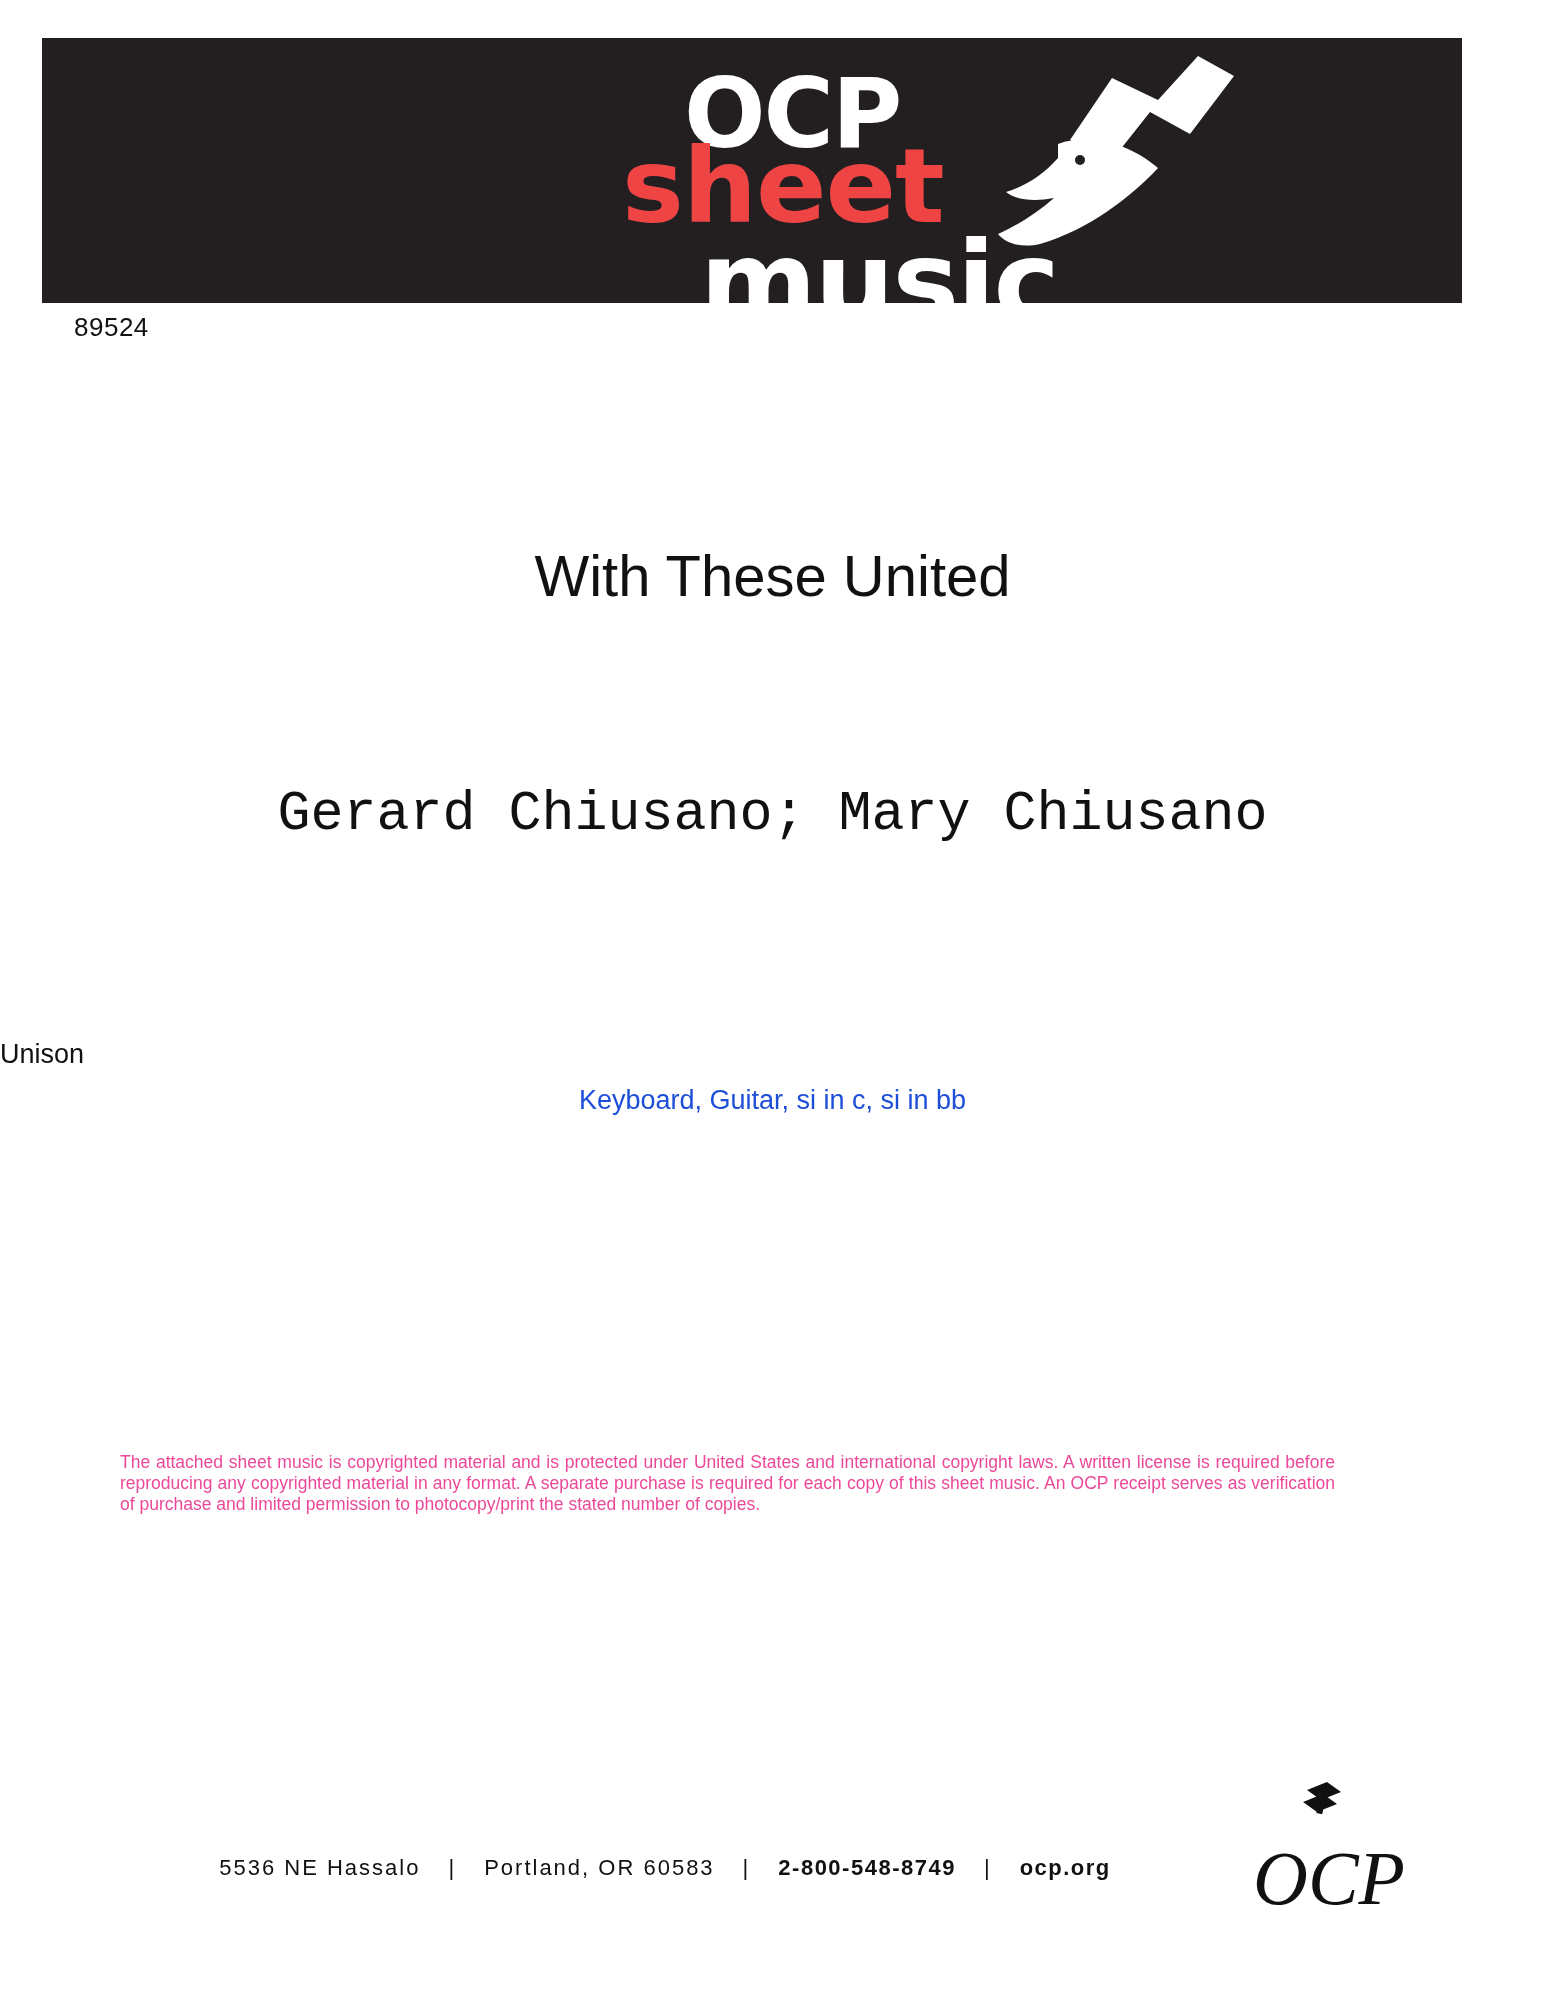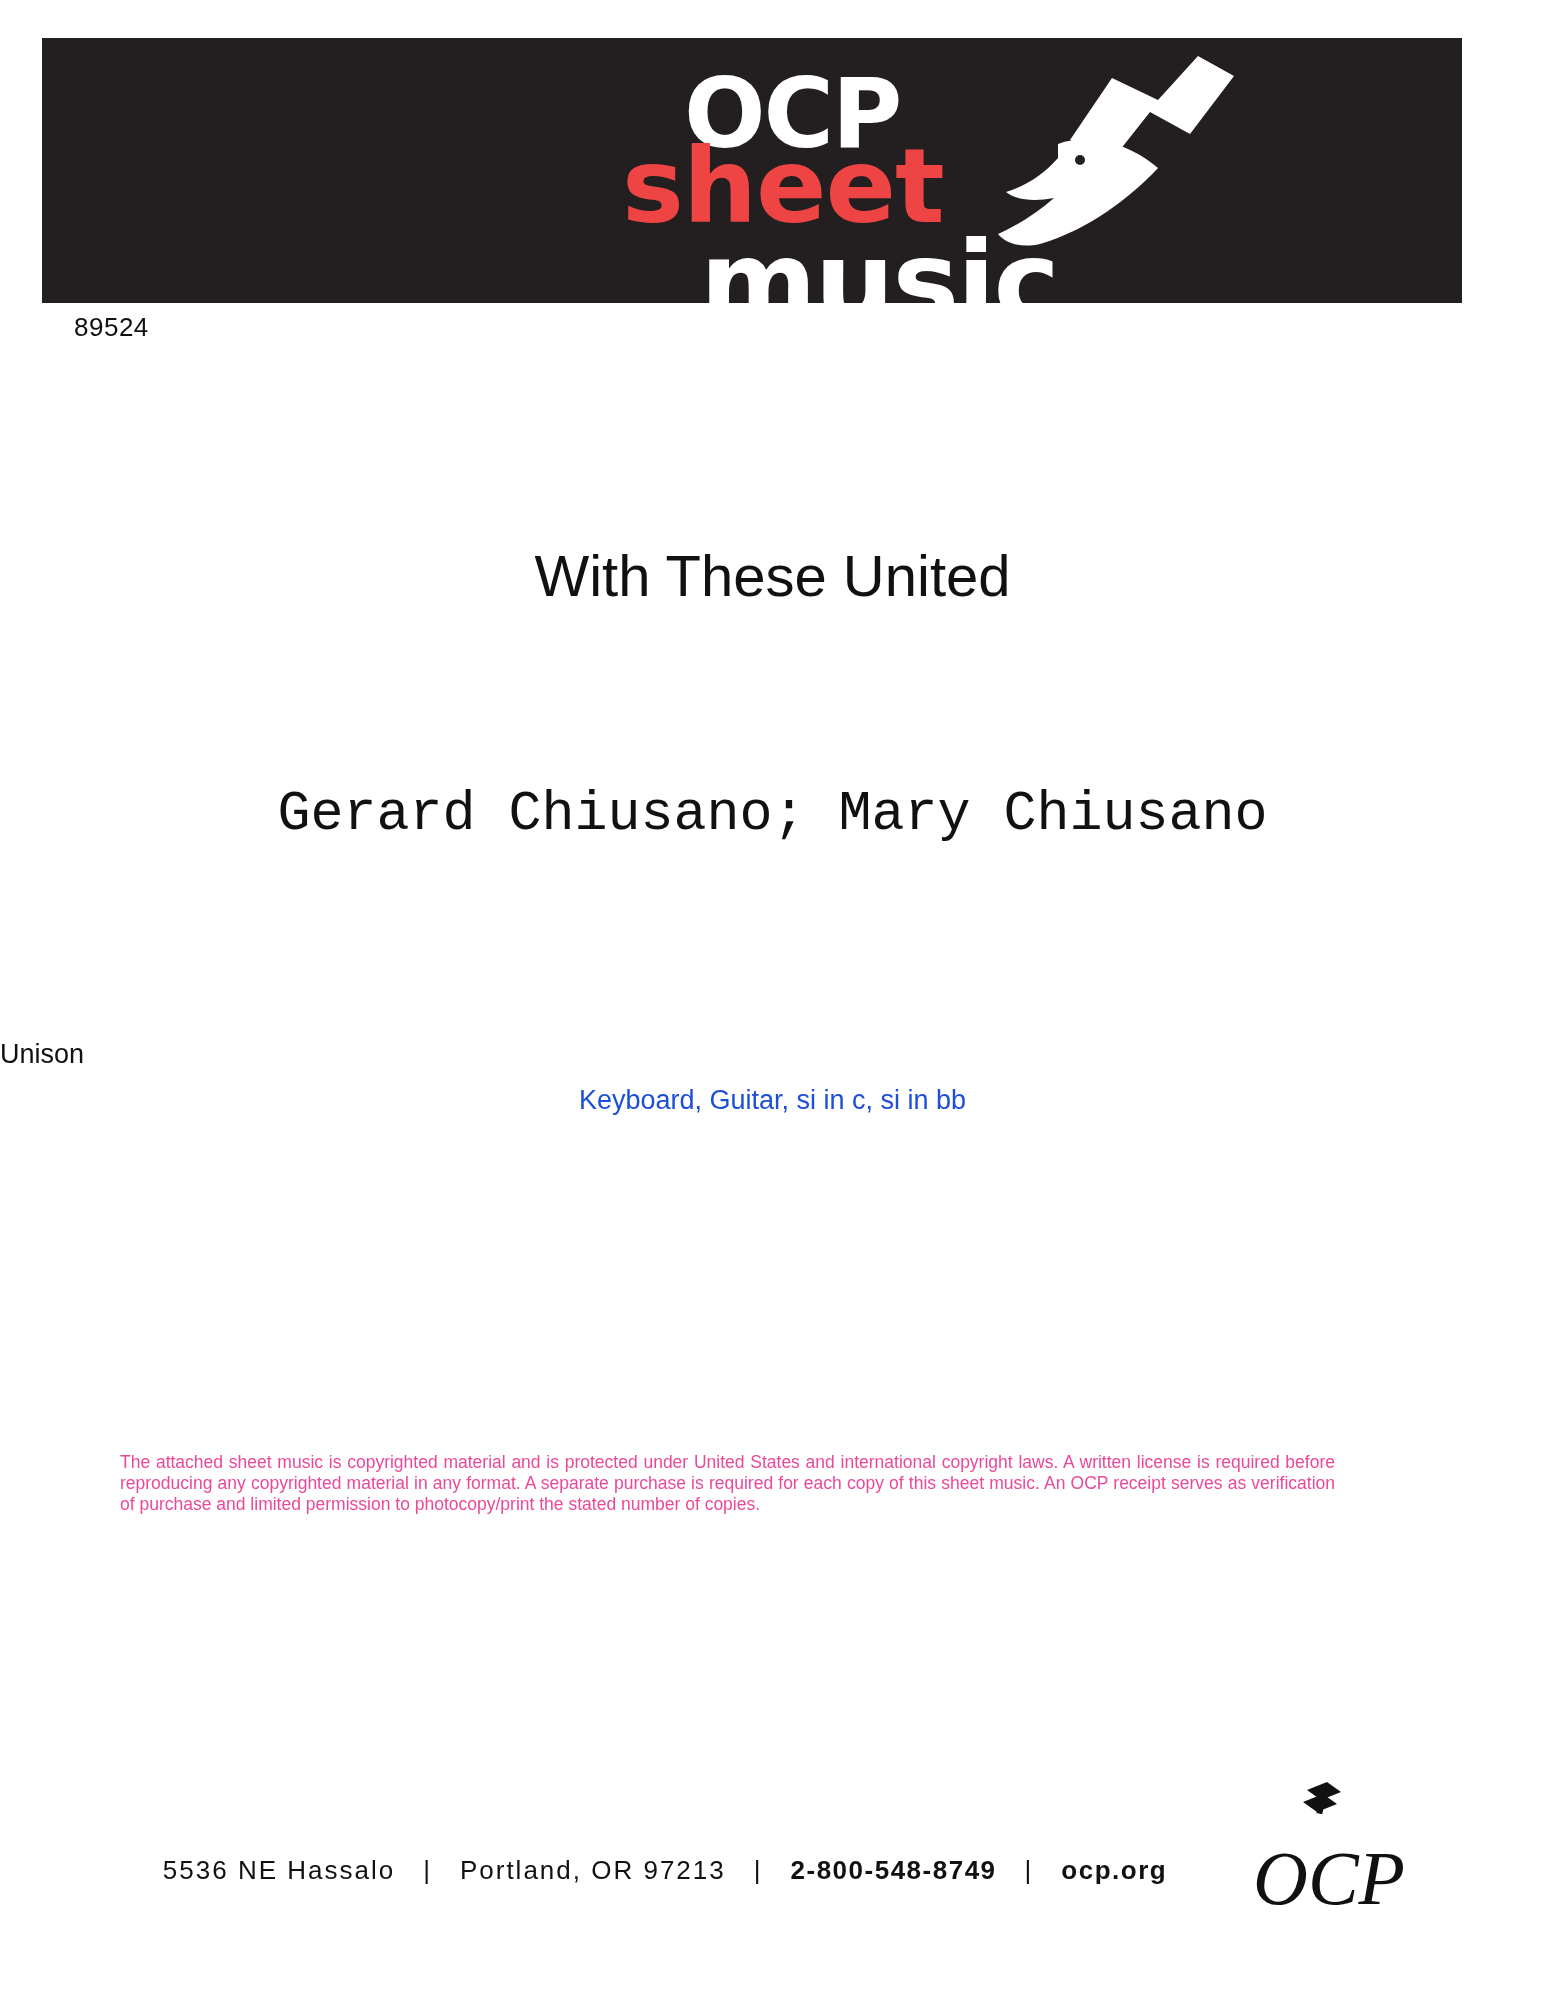--- a/index.html
+++ b/index.html
@@ -142,21 +142,21 @@
   
   .footer {
     position: absolute;
     left: 100px;
     top: 1855px;
     width: 1130px;
     display: flex;
     align-items: center;
     justify-content: center;
     gap: 0px;
-    font-size: 26px;
+    font-size: 22px;
     letter-spacing: 2px;
     color: #111111;
   }
   .footer span.sep {
     padding: 0 28px;
     color: #111111;
   }
   .footer .bold {
     font-weight: bold;
     letter-spacing: 1.5px;
@@ -194,21 +194,21 @@
 <div class="title">With These United</div>
 <div class="composer">Gerard Chiusano; Mary Chiusano</div>
 <div class="voicing">Unison</div>
 <div class="instrumentation">Keyboard, Guitar, si in c, si in bb</div>
 
 <div class="copyright">The attached sheet music is copyrighted material and is protected under United States and international copyright laws. A written license is required before reproducing any copyrighted material in any format. A separate purchase is required for each copy of this sheet music. An OCP receipt serves as verification of purchase and limited permission to photocopy/print the stated number of copies.</div>
 
 <div class="footer">
   <span>5536 NE Hassalo</span>
   <span class="sep">|</span>
-  <span>Portland, OR 97213</span>
+  <span>Portland, OR 60583</span>
   <span class="sep">|</span>
   <span class="bold">2-800-548-8749</span>
   <span class="sep">|</span>
   <span class="bold">ocp.org</span>
 </div>
 
 <svg class="footer-logo" viewBox="0 0 170 150" xmlns="http://www.w3.org/2000/svg">
 
   <path d="M62 10 L82 2 L96 12 L76 20 Z" fill="#111111"></path>
   <path d="M58 22 L78 14 L92 24 L72 32 Z" fill="#111111"></path>

